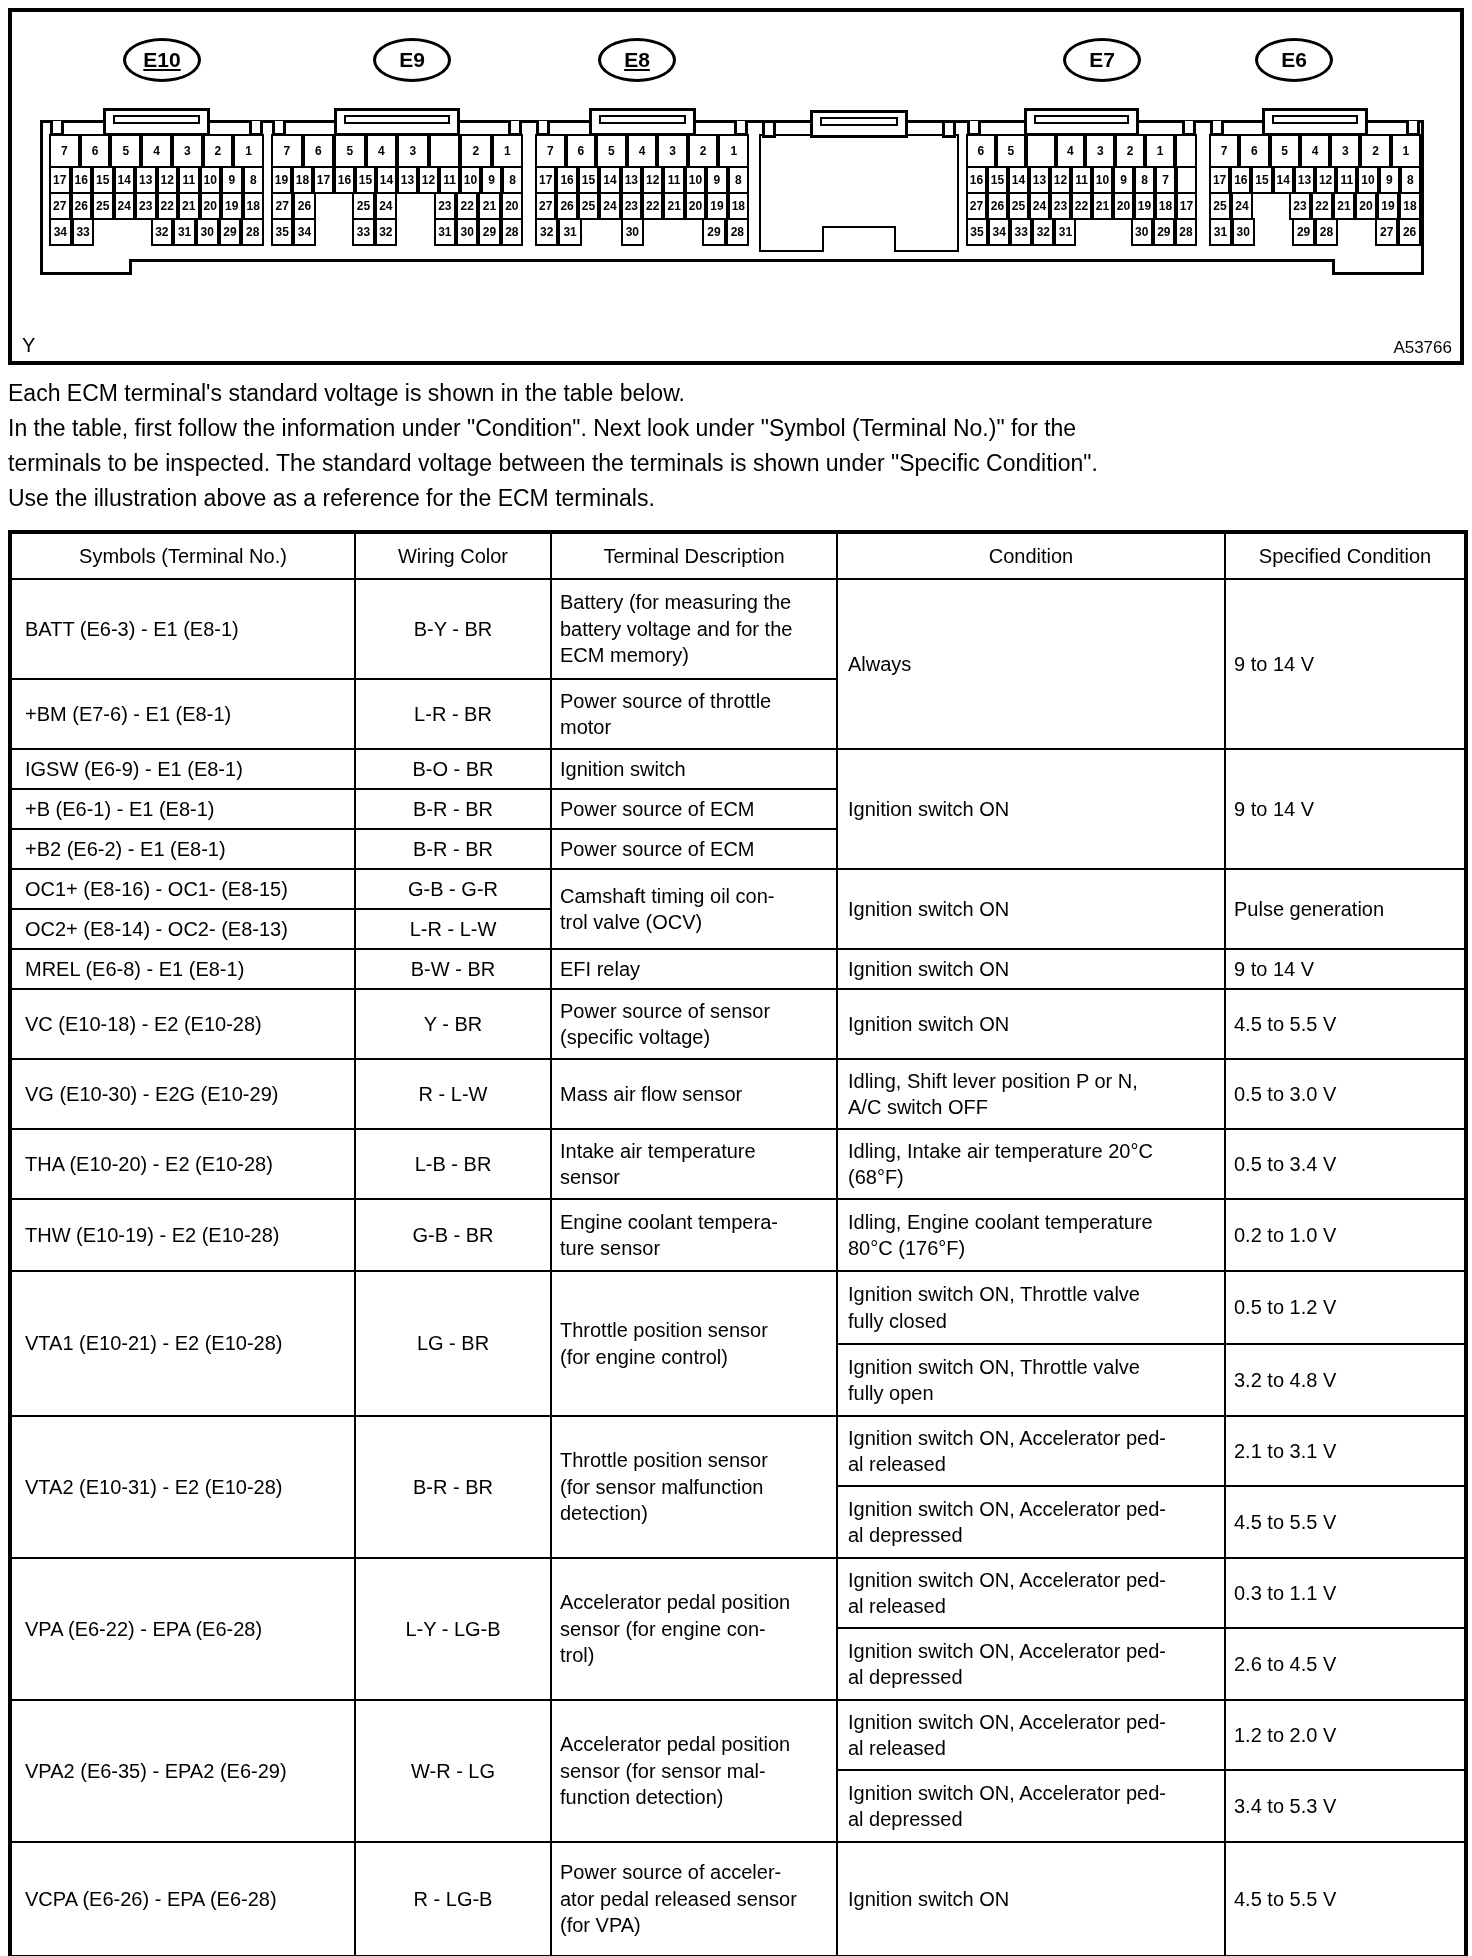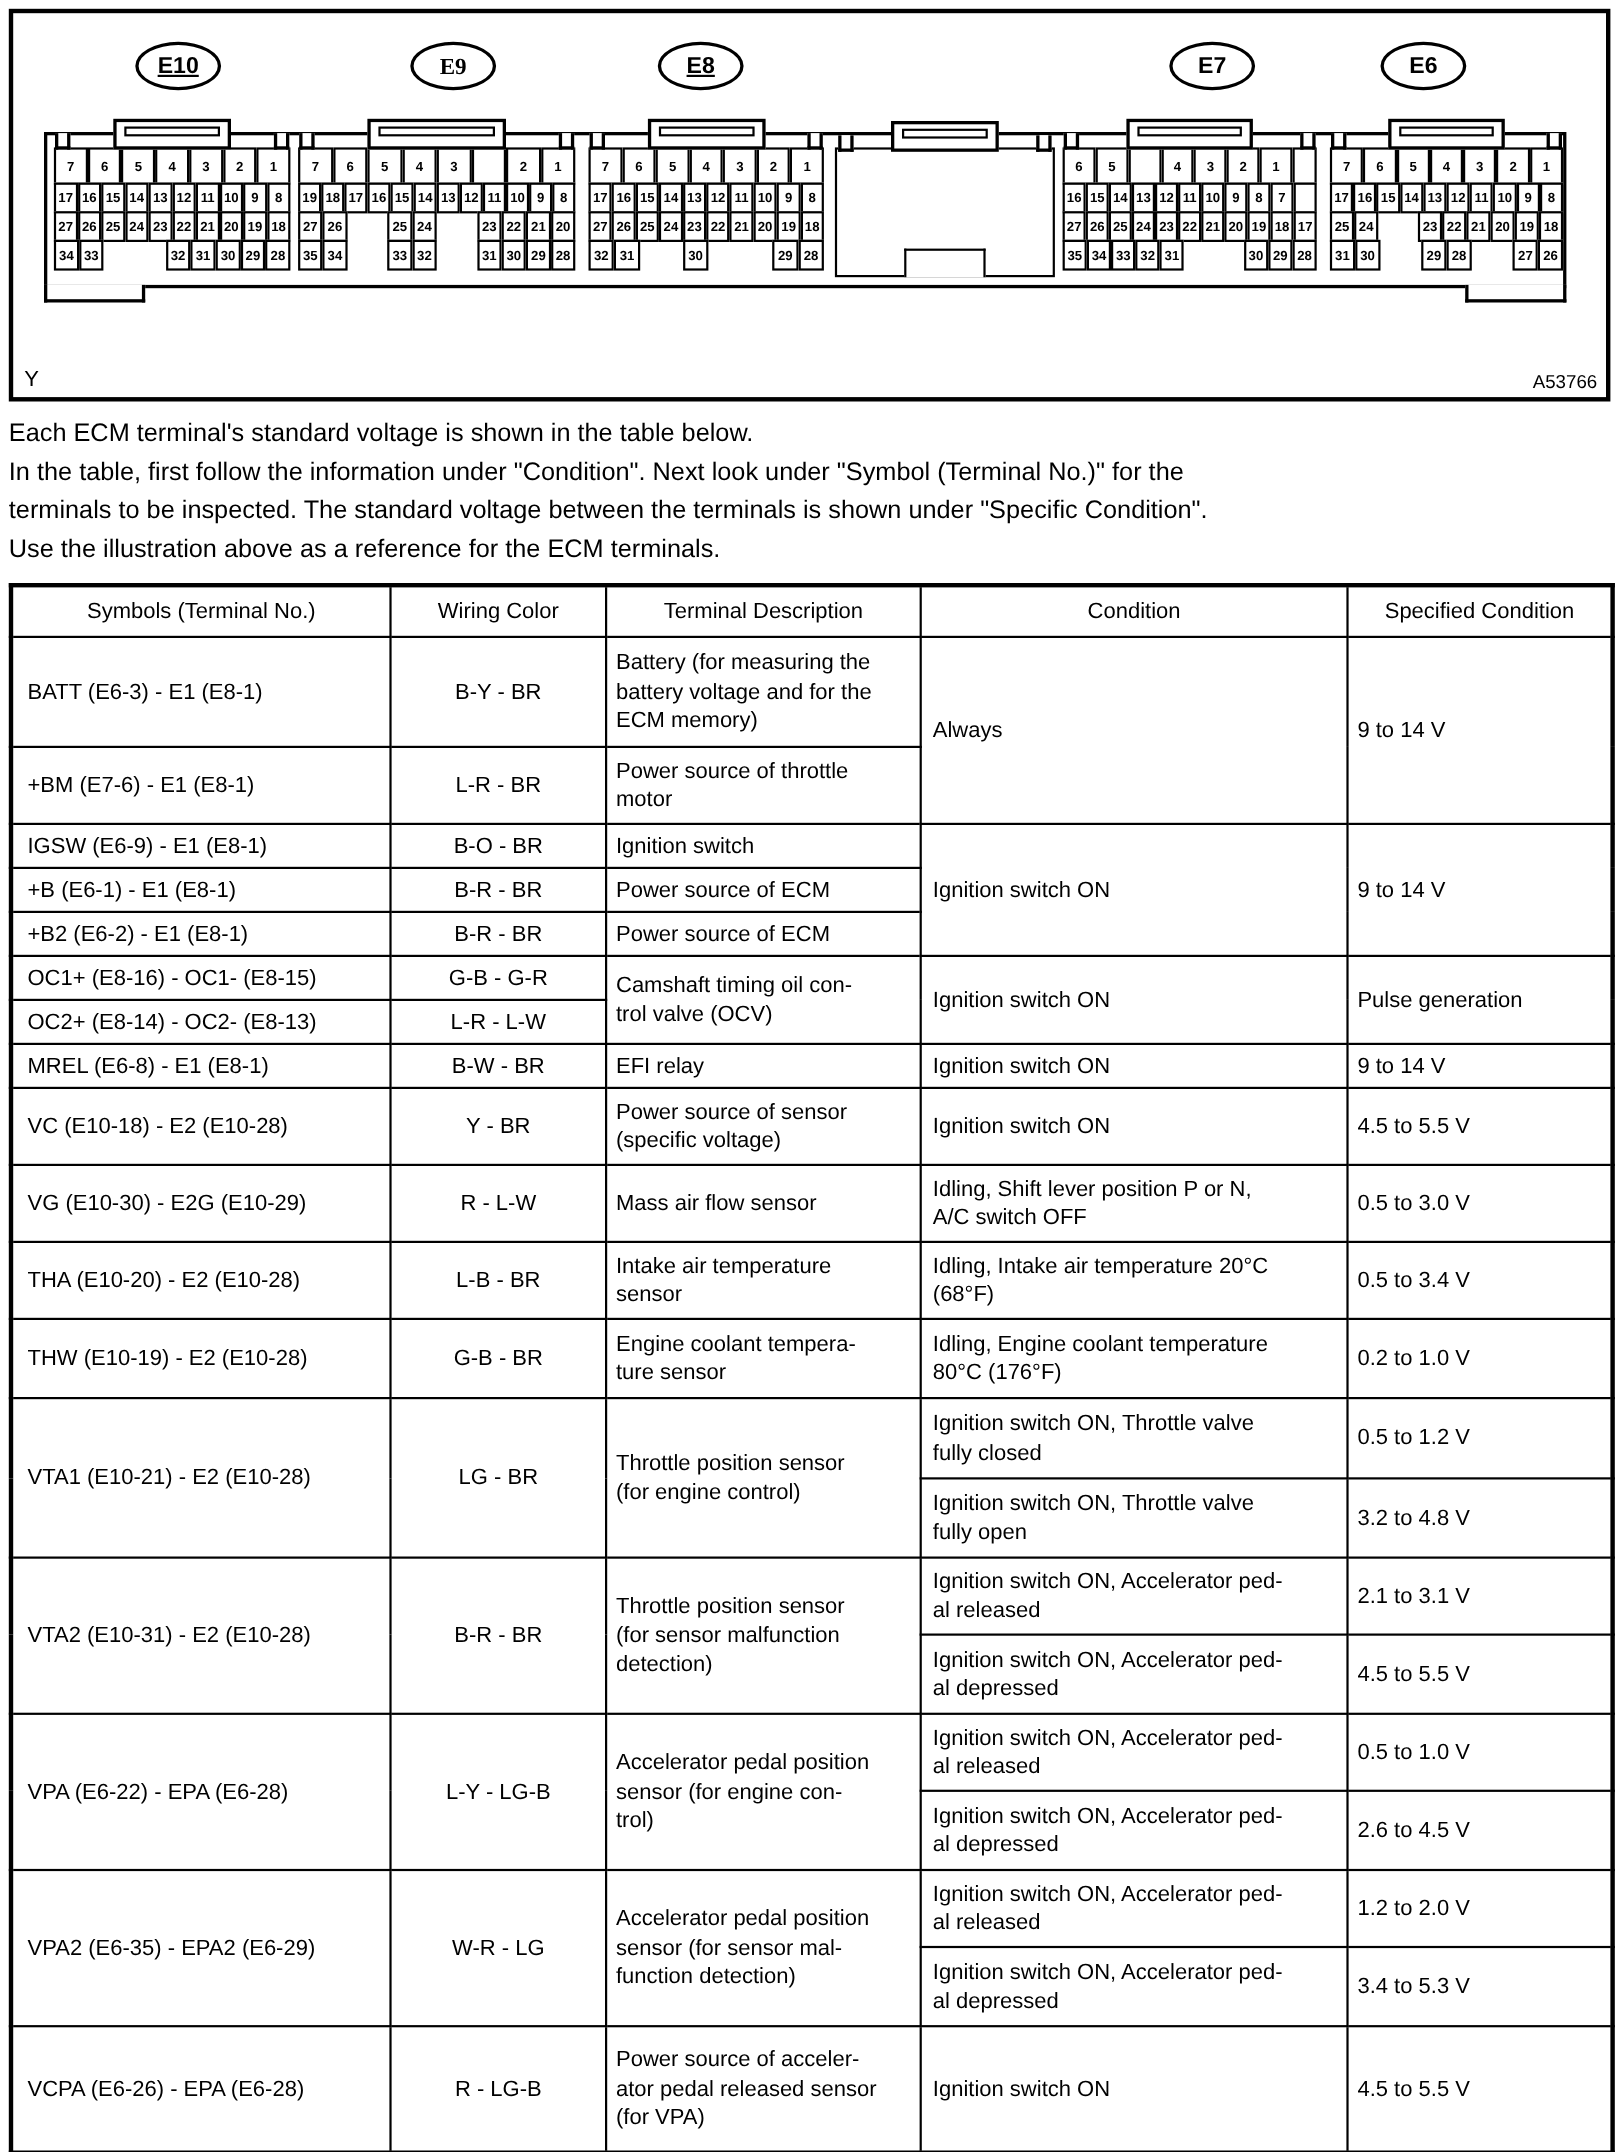--- a/index.html
+++ b/index.html
@@ -100,21 +100,21 @@
           <div class="pcell" style="flex-grow: 1;">34</div>
           <div class="pcell" style="flex-grow: 1;">33</div>
           <div class="pgap" style="flex-grow: 3;"></div>
           <div class="pcell" style="flex-grow: 1;">32</div>
           <div class="pcell" style="flex-grow: 1;">31</div>
           <div class="pcell" style="flex-grow: 1;">30</div>
           <div class="pcell" style="flex-grow: 1;">29</div>
           <div class="pcell" style="flex-grow: 1;">28</div>
         </div>
       </div>
-      <div class="oval" style="left: 361px; font-family: Liberation Serif, serif;">E9</div>
+      <div class="oval" style="left: 361px;">E9</div>
       <div class="block" style="left: 259px; width: 252px;">
         <div class="latch">
           <div class="latch-slot"></div>
         </div>
         <div class="notch notch-l"></div>
         <div class="notch notch-r"></div>
         <div class="prow first">
           <div class="pcell" style="flex-grow: 1;">7</div>
           <div class="pcell" style="flex-grow: 1;">6</div>
           <div class="pcell" style="flex-grow: 1;">5</div>
@@ -466,21 +466,21 @@
           <td class="col4">4.5 to 5.5 V</td>
         </tr>
         <tr style="height: 70px;">
           <td class="col0" rowspan="2">VPA (E6-22) - EPA (E6-28)</td>
           <td class="col1" rowspan="2">L-Y - LG-B</td>
           <td class="col2" rowspan="2">Accelerator pedal position
 sensor (for engine con-
 trol)</td>
           <td class="col3">Ignition switch ON, Accelerator ped-
 al released</td>
-          <td class="col4">0.5 to 1.0 V</td>
+          <td class="col4">0.3 to 1.1 V</td>
         </tr>
         <tr style="height: 72px;">
           <td class="col3">Ignition switch ON, Accelerator ped-
 al depressed</td>
           <td class="col4">2.6 to 4.5 V</td>
         </tr>
         <tr style="height: 70px;">
           <td class="col0" rowspan="2">VPA2 (E6-35) - EPA2 (E6-29)</td>
           <td class="col1" rowspan="2">W-R - LG</td>
           <td class="col2" rowspan="2">Accelerator pedal position

